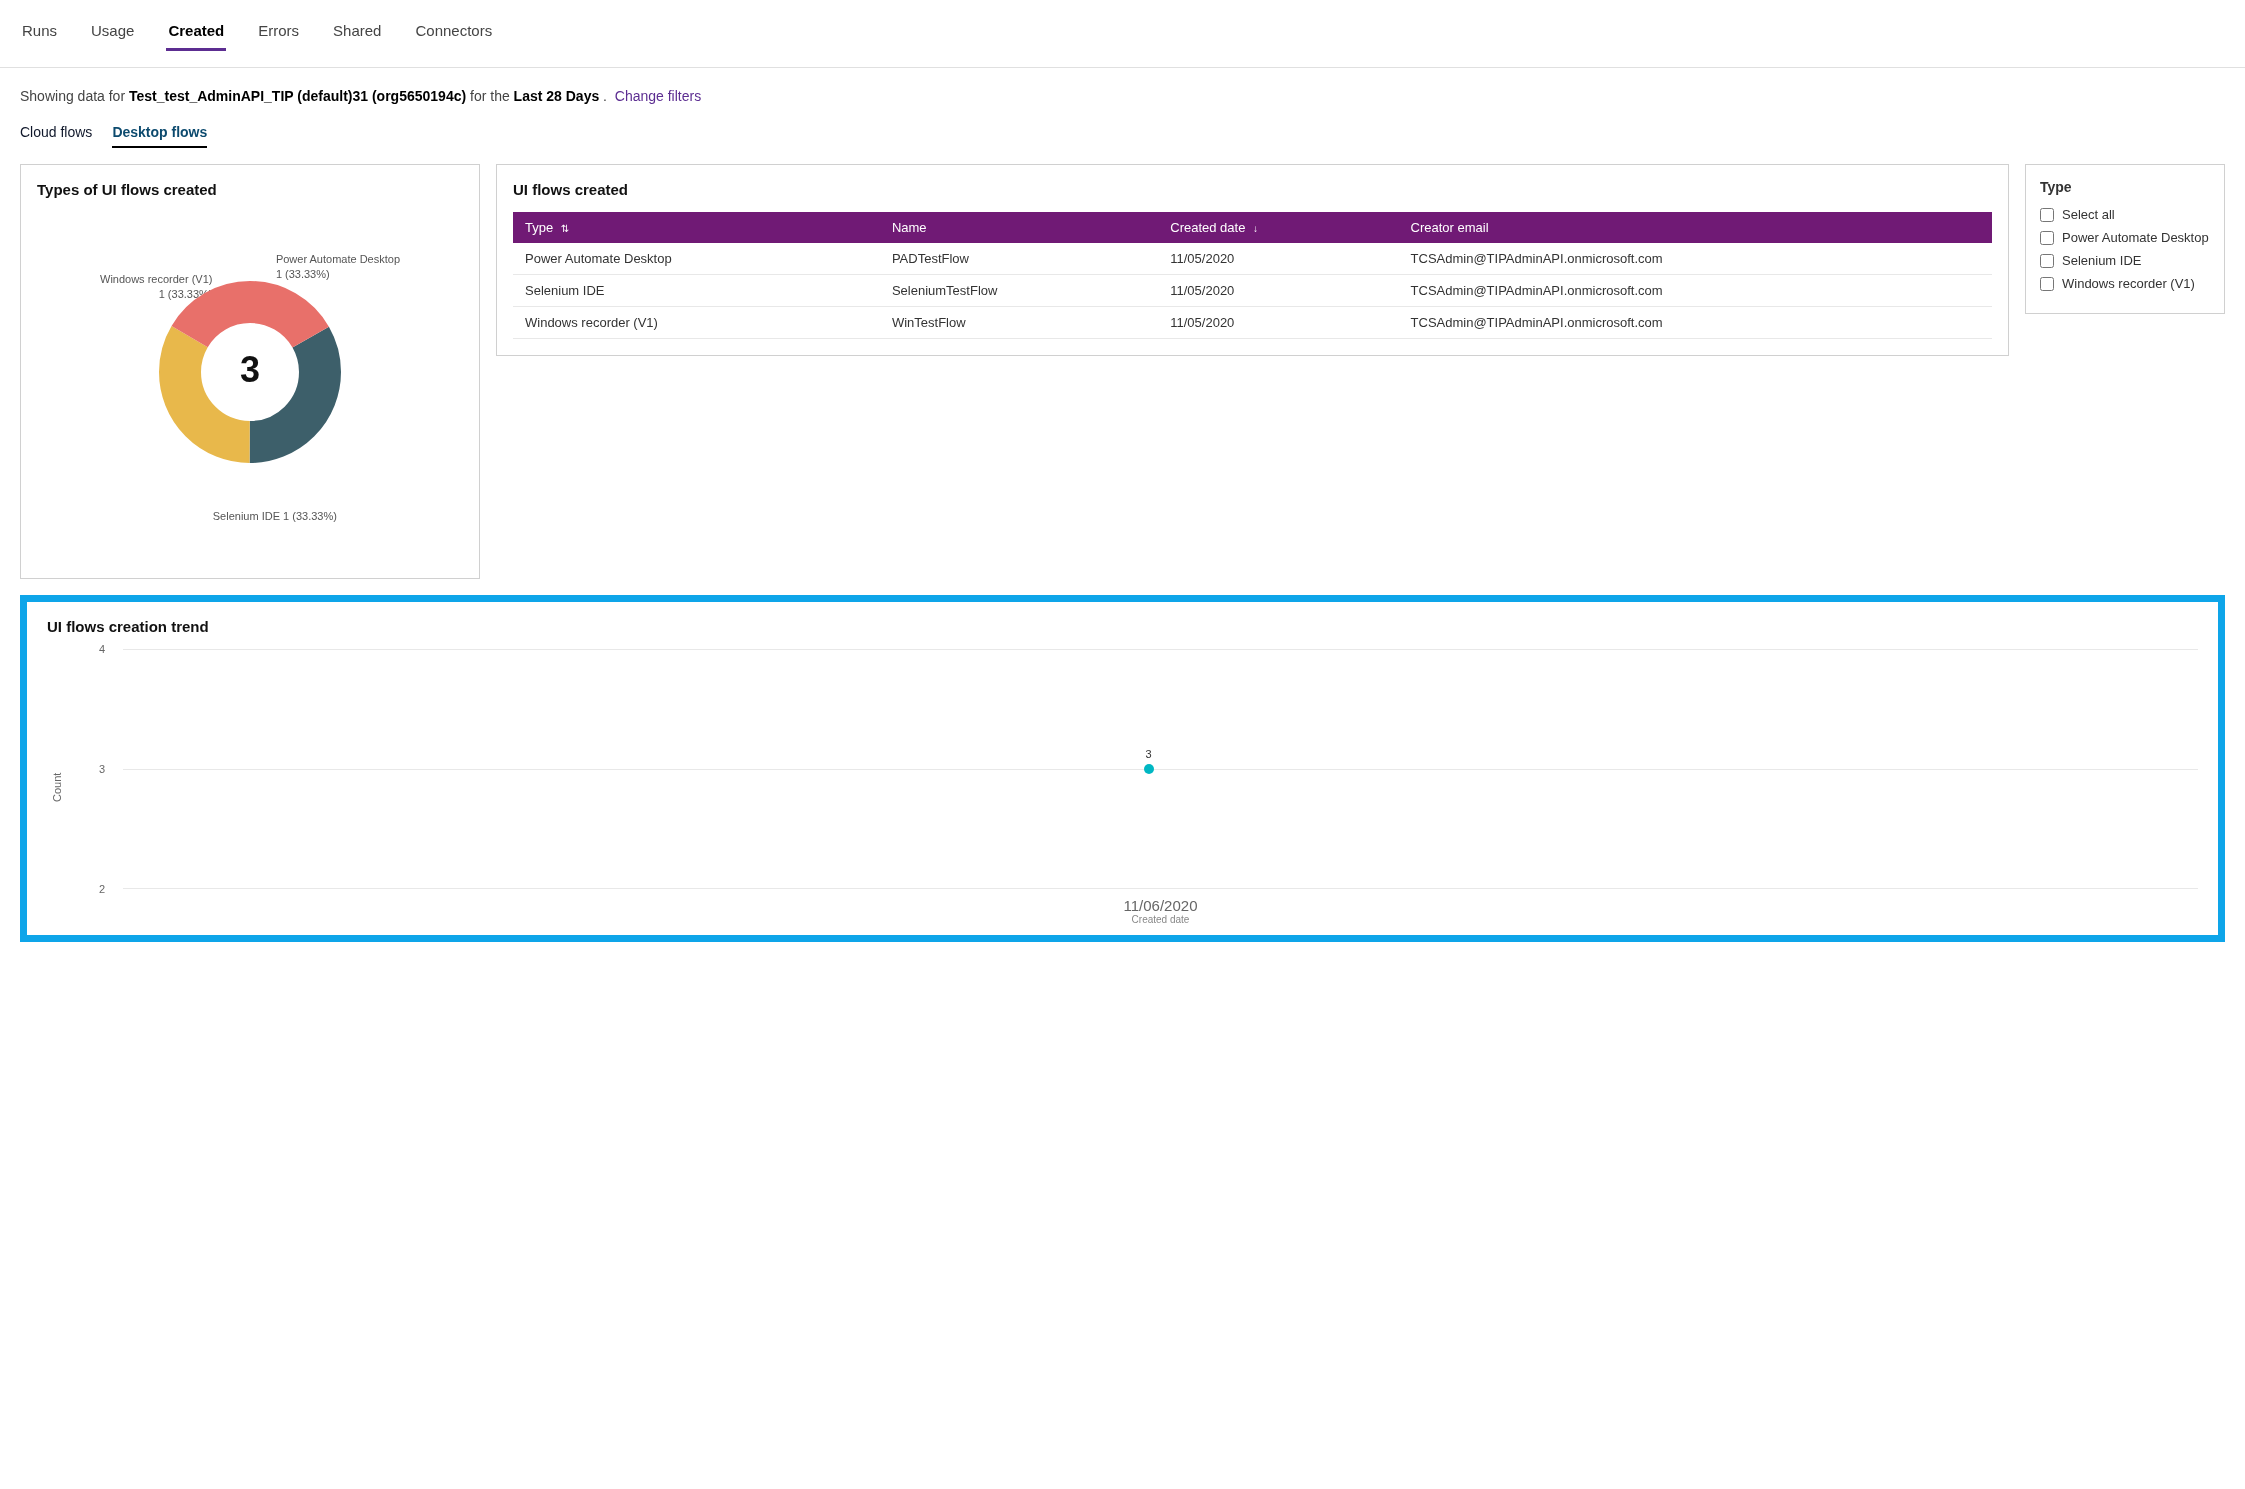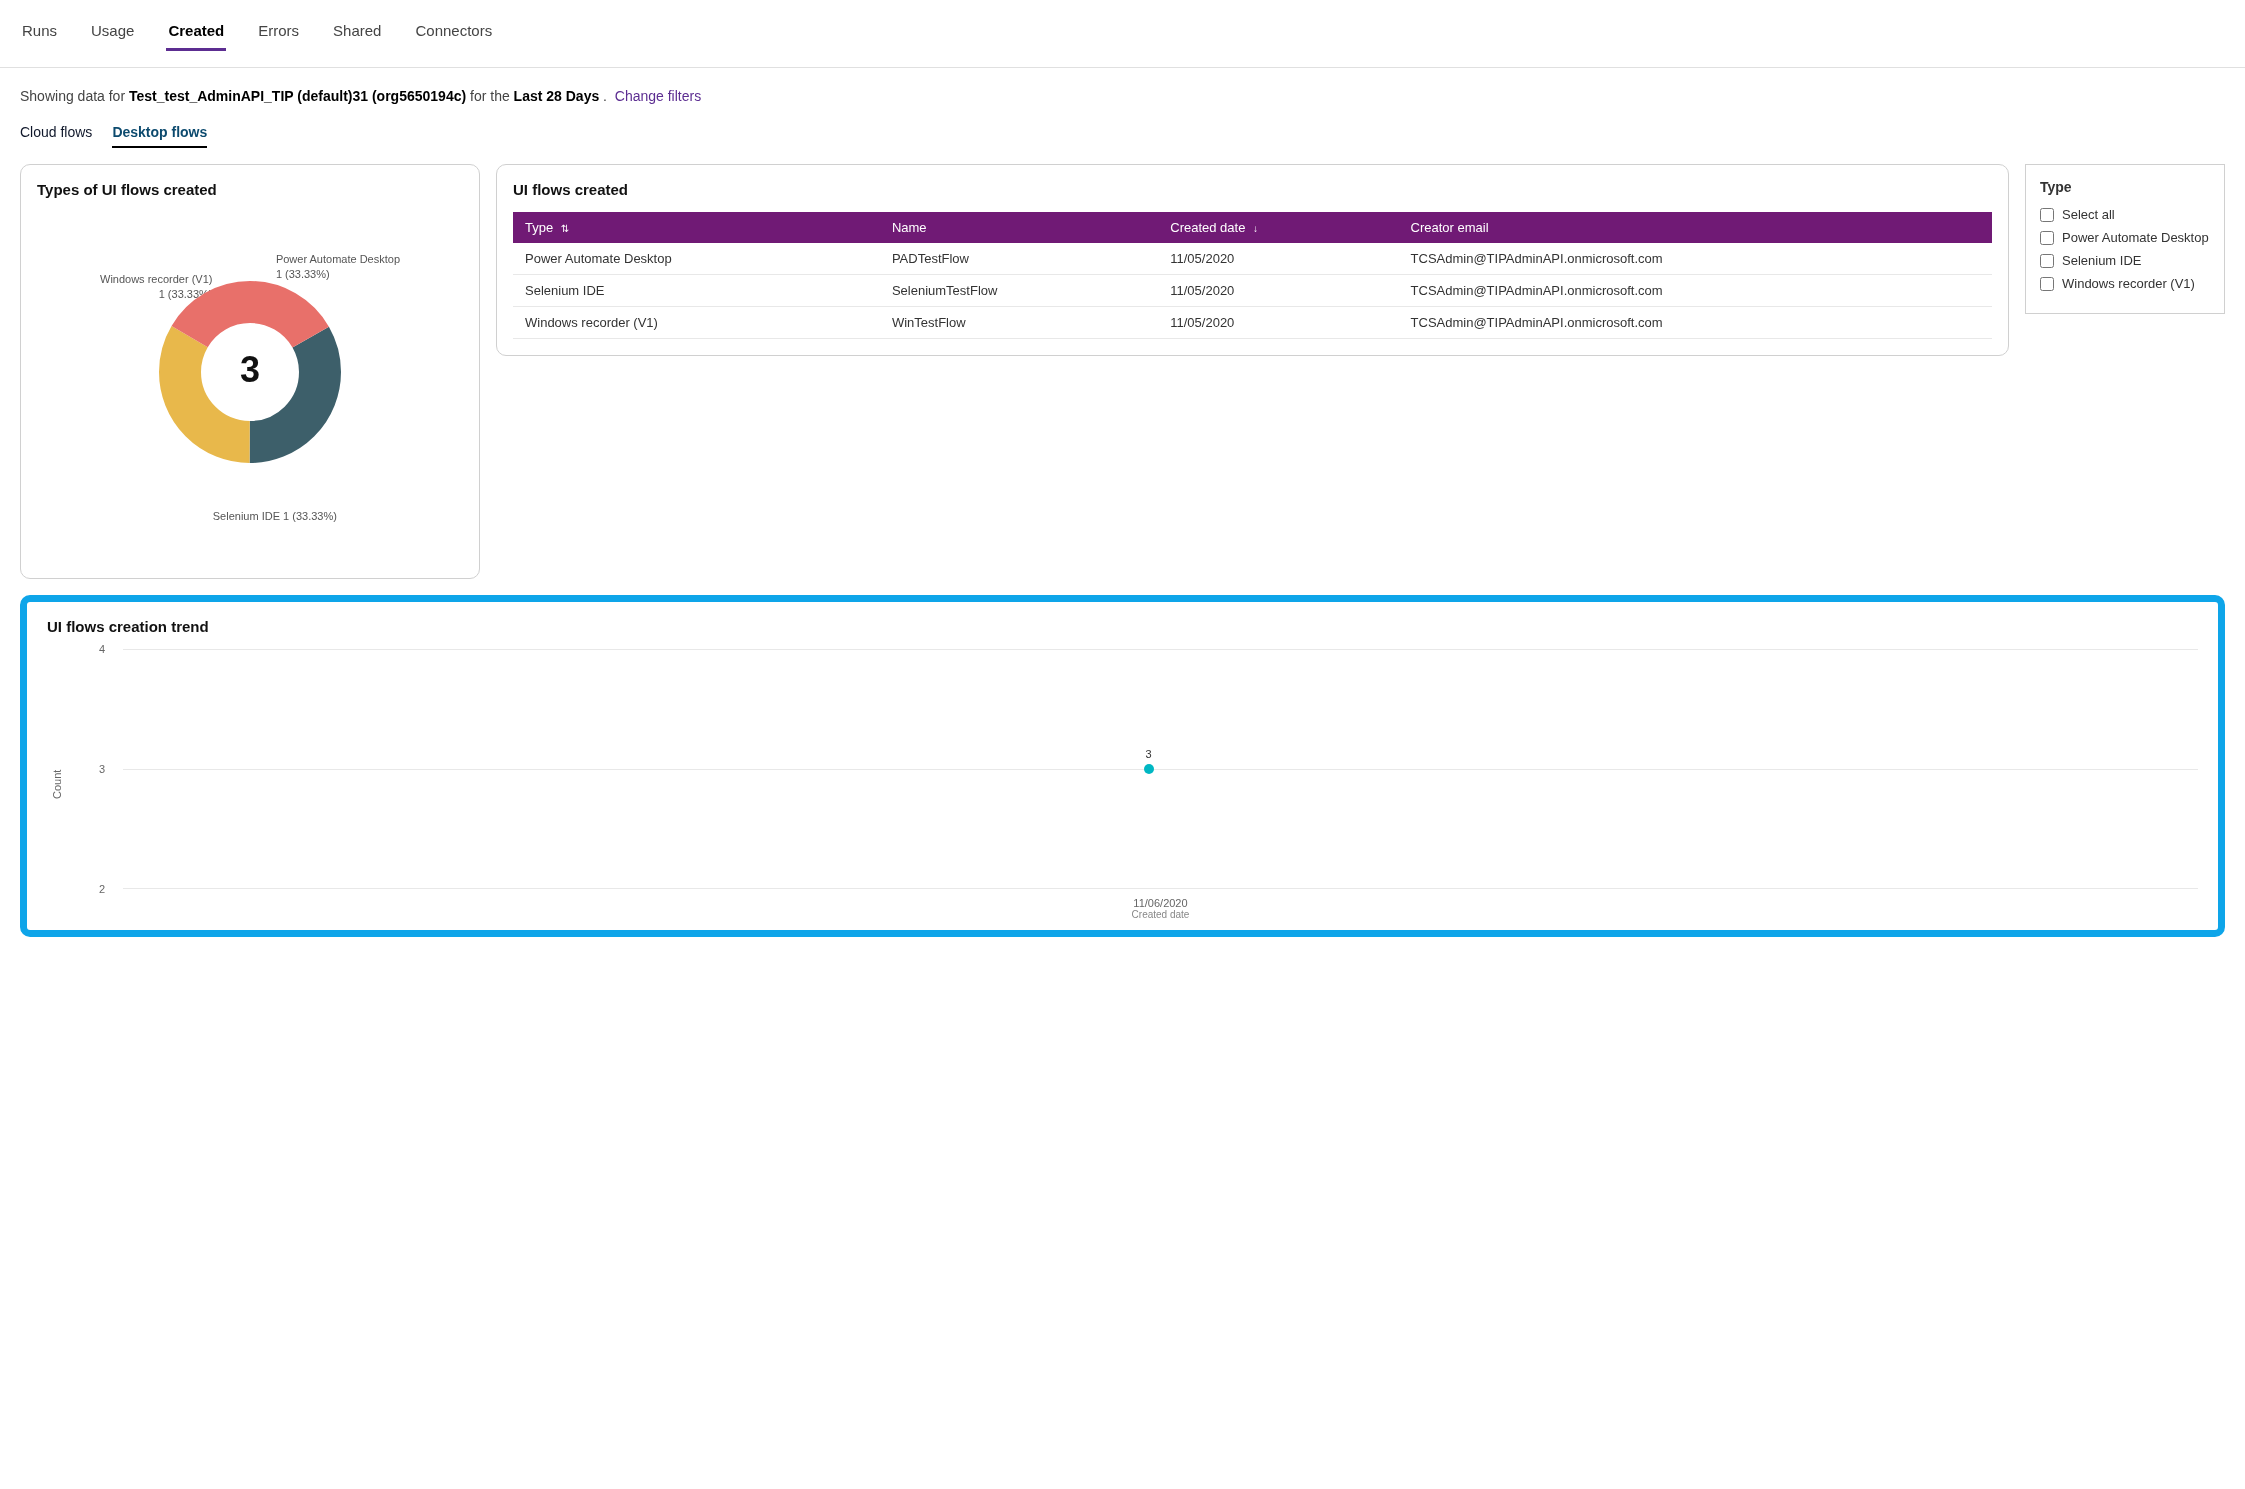--- a/index.html
+++ b/index.html
@@ -14,21 +14,21 @@
     .change-filters { color: #5c2d91; cursor: pointer; font-size: 14px; }
 
     .sub-tabs { display: flex; gap: 20px; padding: 10px 20px 0; }
     .sub-tab { font-size: 14px; color: #0f172a; cursor: pointer; padding-bottom: 6px; }
     .sub-tab.active { font-weight: 700; color: #0c4a6e; border-bottom: 2px solid #000; }
 
     .content { padding: 16px 20px; }
 
     .row-panels { display: flex; gap: 16px; align-items: flex-start; }
 
-    .panel { border: 1px solid #d0d0d0; border-radius: 10px; background: #fff; padding: 16px; }
+    .panel { border: 1px solid #d0d0d0; border-radius: 0; background: #fff; padding: 16px; }
 
     .panel-title { font-size: 15px; font-weight: 600; margin-bottom: 14px; color: #111; }
 
     
     .donut-panel { width: 460px; min-height: 340px; }
 
     
     .table-panel { flex: 1; min-width: 560px; }
     table { width: 100%; border-collapse: collapse; }
     thead tr { background: #701a75; color: #fff; }
@@ -206,21 +206,21 @@
 
               <div style="position:absolute; left:50%; top:50%; transform:translate(-50%, -50%);">
                 <span style="position:absolute; bottom:14px; left:50%; transform:translateX(-50%); font-size:11px; color:#333;">3</span>
                 <div style="width:10px; height:10px; border-radius:50%; background:#00b7c3;"></div>
               </div>
             </div>
 
             <div style="padding-top:8px; padding-left:24px; text-align:center;">
               <div style="display:flex; justify-content:center;">
                 <div style="text-align:center; margin: 0 auto;">
-                  <div style="font-size:11px; color:#666;">11/06/2020</div>
+                  <div style="font-size:15px; color:#666;">11/06/2020</div>
                   <div style="font-size:10px; color:#888;">Created date</div>
                 </div>
               </div>
             </div>
           </div>
         </div>
       </div>
     </div>
   </div>
 </div>

